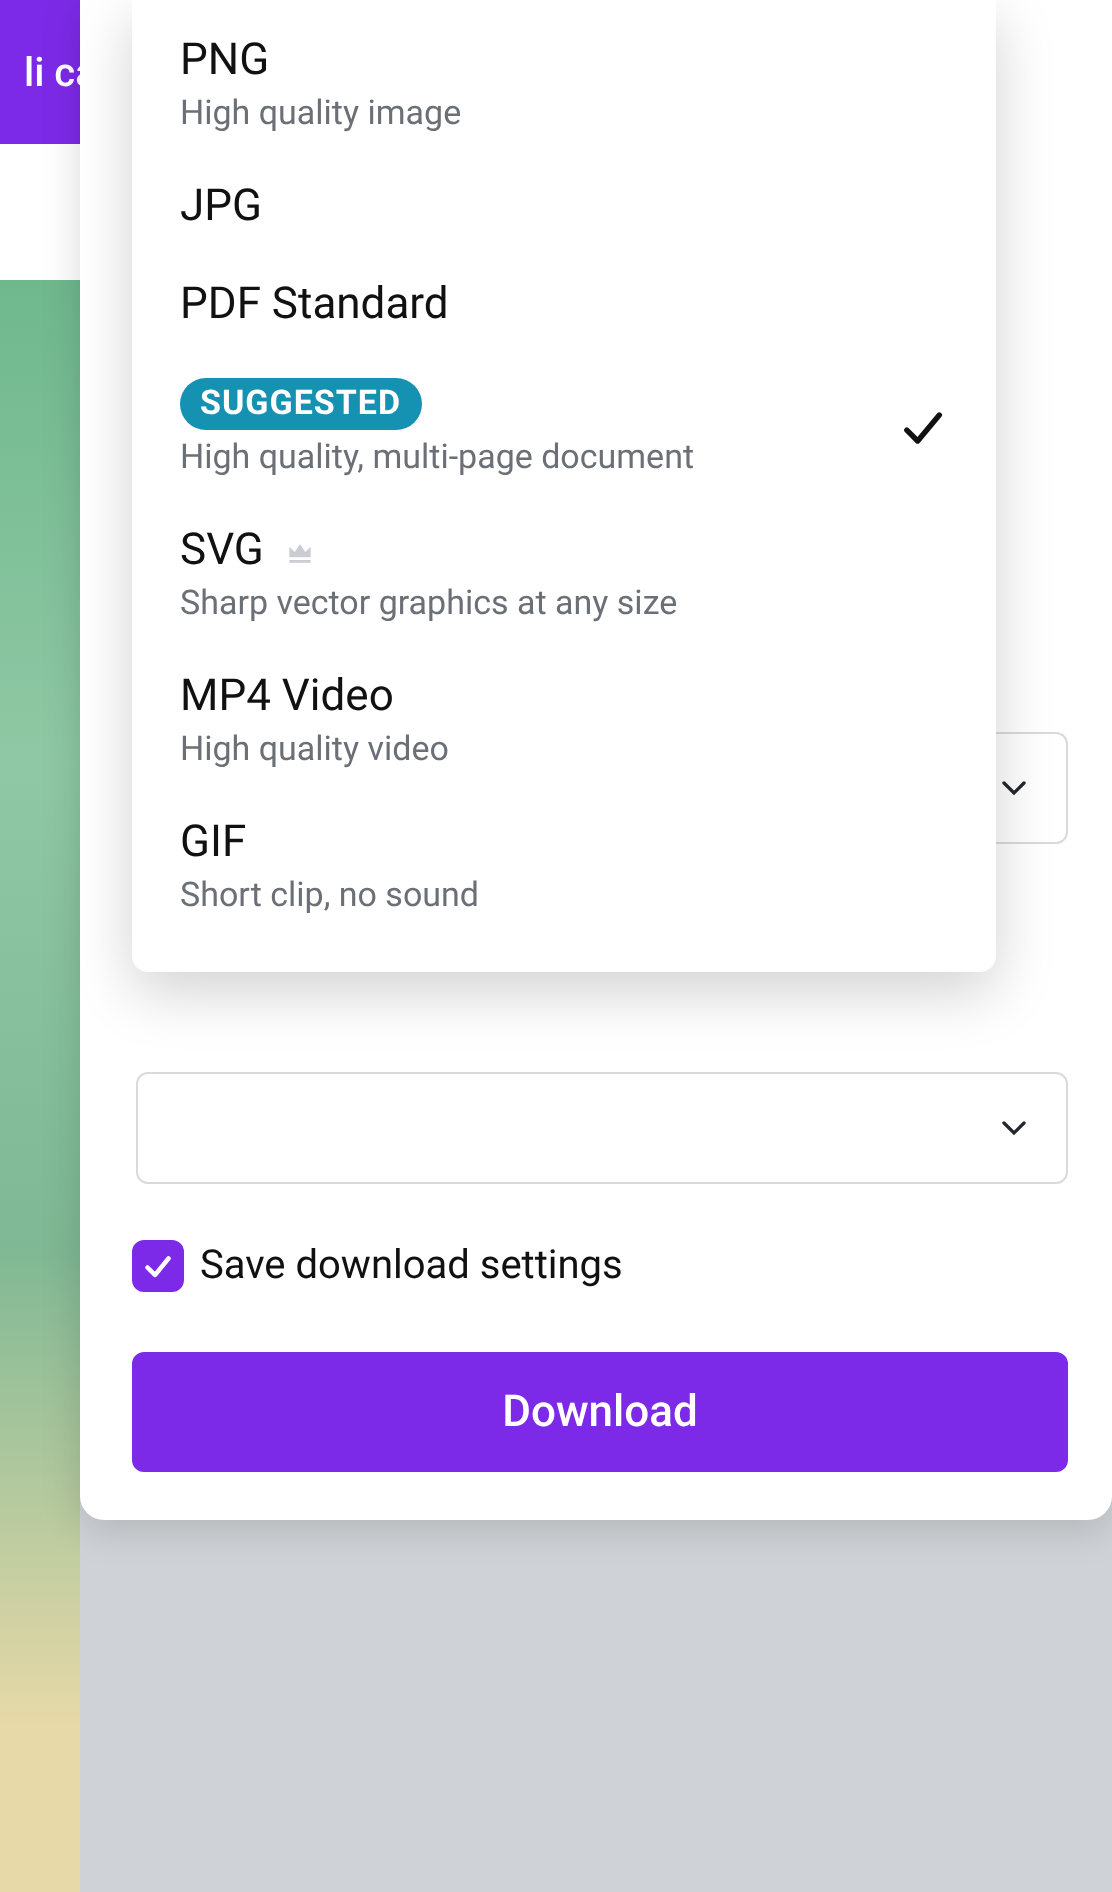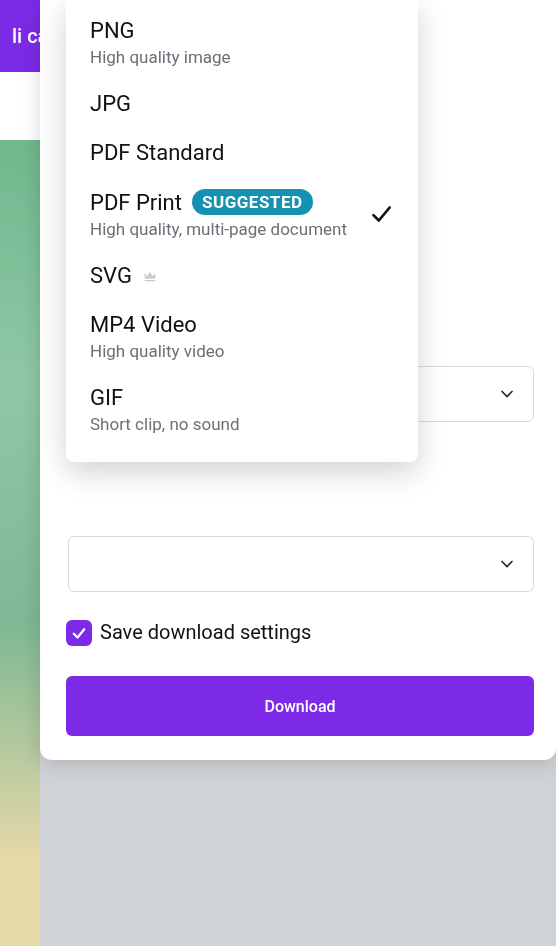--- a/index.html
+++ b/index.html
@@ -24,23 +24,23 @@
 .select-row { position: absolute; left: 68px; right: 22px; height: 56px; background: #fff; border: 1px solid #d8dadf; border-radius: 6px; display: flex; align-items: center; justify-content: flex-end; padding: 0 16px; }
 .select-row.one { top: 366px; }
 .select-row.two { top: 536px; }
 .select-row svg { width: 20px; height: 20px; color: #23272f; }
 
 .save-row { position: absolute; left: 66px; right: 22px; top: 620px; display: flex; gap: 8px; }
 .checkbox { width: 26px; height: 26px; background: #7d2ae8; border-radius: 6px; display: flex; align-items: center; justify-content: center; }
 .checkbox svg { width: 18px; height: 18px; color: #fff; }
 .save-row .label { font-size: 20px; color: #111; }
 
-.download-btn { position: absolute; left: 66px; right: 22px; top: 676px; height: 60px; background: #7d2ae8; color: #fff; border-radius: 6px; display: flex; align-items: center; justify-content: center; font-size: 16px; font-weight: 500; }
+.download-btn { position: absolute; left: 66px; right: 22px; top: 676px; height: 60px; background: #7d2ae8; color: #fff; border-radius: 6px; display: flex; align-items: center; justify-content: center; font-size: 22px; font-weight: 500; }
 
-.dropdown { position: absolute; top: 0; left: 66px; width: 352px; background: #fff; border-radius: 0 0 8px 8px; box-shadow: 0 10px 30px rgba(0,0,0,.18); padding: 8px 0 14px; }
+.dropdown { position: absolute; top: 0; left: 66px; width: 432px; background: #fff; border-radius: 0 0 8px 8px; box-shadow: 0 10px 30px rgba(0,0,0,.18); padding: 8px 0 14px; }
 .option { padding: 10px 24px 14px; display: flex; align-items: flex-start; justify-content: space-between; cursor: pointer; }
 .option .left { display: flex; flex-direction: column; gap: 2px; }
 .option .title-row { display: flex; align-items: center; gap: 10px; }
 .option .name { font-size: 22px; color: #111; }
 .option .desc { font-size: 17px; color: #6b6f76; margin-top: 2px; }
 .badge { background: #1592b2; color: #fff; font-size: 17px; font-weight: 700; letter-spacing: .5px; padding: 3px 10px; border-radius: 999px; }
 .crown { width: 16px; height: 16px; color: #c9ccd1; }
 .check { width: 26px; height: 26px; color: #111; align-self: center; }
 .check svg { width: 100%; height: 100%; }
 </style>
@@ -123,37 +123,37 @@
     <div class="option">
       <div class="left">
         <div class="title-row">
           <div class="name">PDF Standard</div>
         </div>
       </div>
     </div>
     <div class="option">
       <div class="left">
         <div class="title-row">
-          <div class="name">PDF Print</div>
           <span class="badge">SUGGESTED</span>
         </div>
         <div class="desc">High quality, multi-page document</div>
       </div>
       <span class="check"><svg viewBox="0 0 24 24" fill="none" stroke="currentColor" stroke-width="2.5" stroke-linecap="round" stroke-linejoin="round">
           <polyline points="5 13 10 18 20 6"></polyline>
         </svg></span>
     </div>
     <div class="option">
       <div class="left">
         <div class="title-row">
           <div class="name">SVG</div>
           <span class="crown"><svg viewBox="0 0 24 24" fill="currentColor">
               <path d="M4 18h16v2H4zM4 8l4 4 4-6 4 6 4-4v8H4z"></path>
             </svg></span>
         </div>
+        <div class="desc">Sharp vector graphics at any size</div>
       </div>
     </div>
     <div class="option">
       <div class="left">
         <div class="title-row">
           <div class="name">MP4 Video</div>
         </div>
         <div class="desc">High quality video</div>
       </div>
     </div>

